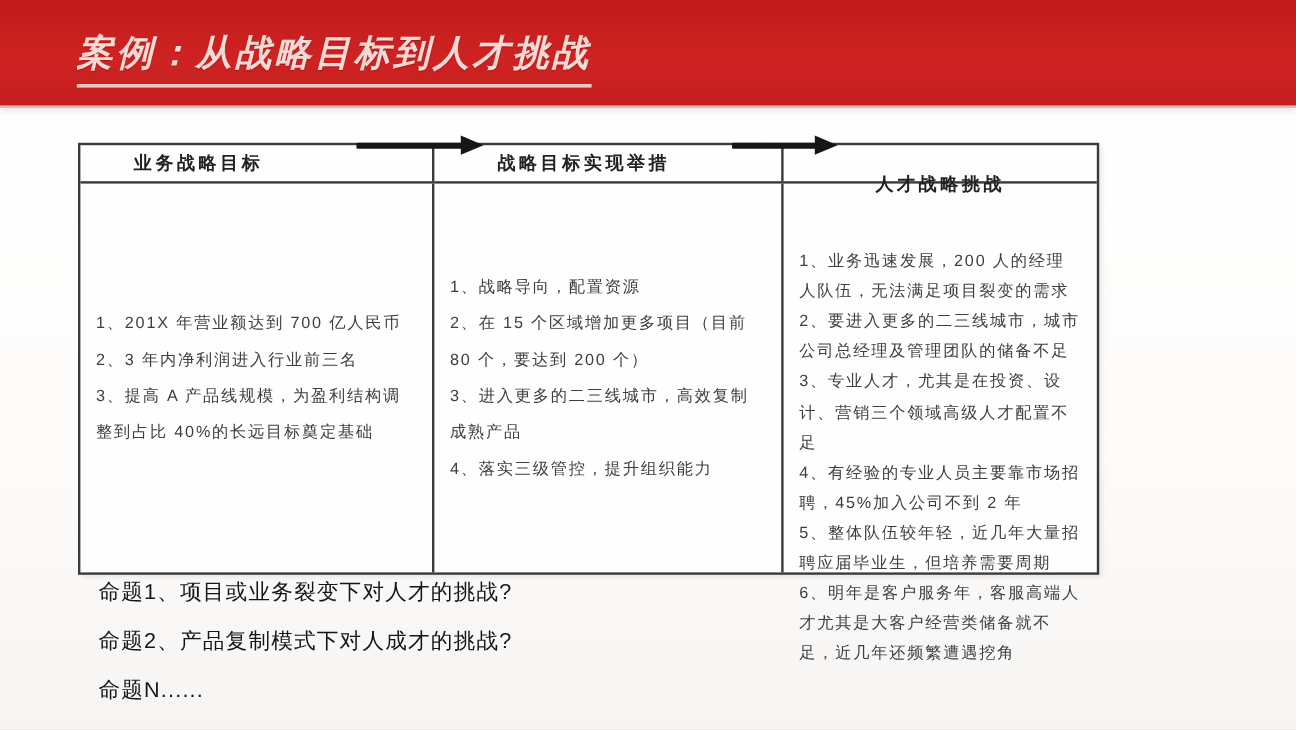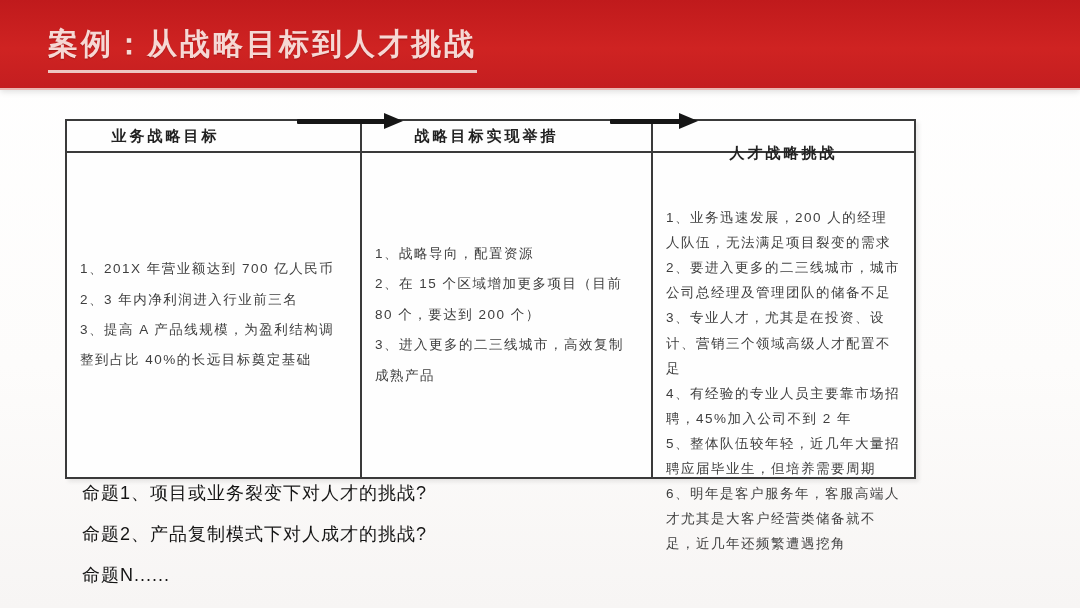--- a/index.html
+++ b/index.html
@@ -8,27 +8,28 @@
     position:relative;width:1080px;height:608px;overflow:hidden;
     background:linear-gradient(180deg,#ffffff 0%,#fdfcfb 60%,#f7f5f4 100%);
   }
   
   .banner{
     position:absolute;top:0;left:0;width:1080px;height:88px;
     background:linear-gradient(180deg,#c01a1c 0%,#cf2322 55%,#c41e20 100%);
     box-shadow:0 2px 0 #e9b7b2,0 4px 6px rgba(0,0,0,.12);
   }
   .banner-title{
-    position:absolute;left:48px;top:24px;
+    position:absolute;left:64px;top:24px;
     font-size:30px;font-weight:bold;letter-spacing:3px;
     color:#f6d8d4;
     border-bottom:3px solid #eec7c2;
     padding-bottom:5px;
     text-shadow:0 1px 1px rgba(90,0,0,.35);
     white-space:nowrap;
+    font-style:italic;
   }
   
   .strategy-table{
     position:absolute;left:65px;top:119px;width:851px;height:360px;
     border:2px solid #3a3a3a;background:#fefefe;
     display:flex;flex-direction:column;
     box-shadow:3px 3px 4px rgba(0,0,0,.08);
   }
   .thead{display:flex;height:32px;border-bottom:2px solid #3a3a3a;flex:none;}
   .tbody{display:flex;flex:1;min-height:0;}
@@ -104,20 +105,21 @@
     <div class="tbody">
       <div class="td col-1">
         <p>1、201X 年营业额达到 700 亿人民币</p>
         <p>2、3 年内净利润进入行业前三名</p>
         <p>3、提高 A 产品线规模，为盈利结构调整到占比 40%的长远目标奠定基础</p>
       </div>
       <div class="td col-2">
         <p>1、战略导向，配置资源</p>
         <p>2、在 15 个区域增加更多项目（目前 80 个，要达到 200 个）</p>
         <p>3、进入更多的二三线城市，高效复制成熟产品</p>
+        <p>4、落实三级管控，提升组织能力</p>
       </div>
       <div class="td col-3">
         <p>1、业务迅速发展，200 人的经理人队伍，无法满足项目裂变的需求</p>
         <p>2、要进入更多的二三线城市，城市公司总经理及管理团队的储备不足</p>
         <p>3、专业人才，尤其是在投资、设计、营销三个领域高级人才配置不足</p>
         <p>4、有经验的专业人员主要靠市场招聘，45%加入公司不到 2 年</p>
         <p>5、整体队伍较年轻，近几年大量招聘应届毕业生，但培养需要周期</p>
         <p>6、明年是客户服务年，客服高端人才尤其是大客户经营类储备就不足，近几年还频繁遭遇挖角</p>
       </div>
     </div>

